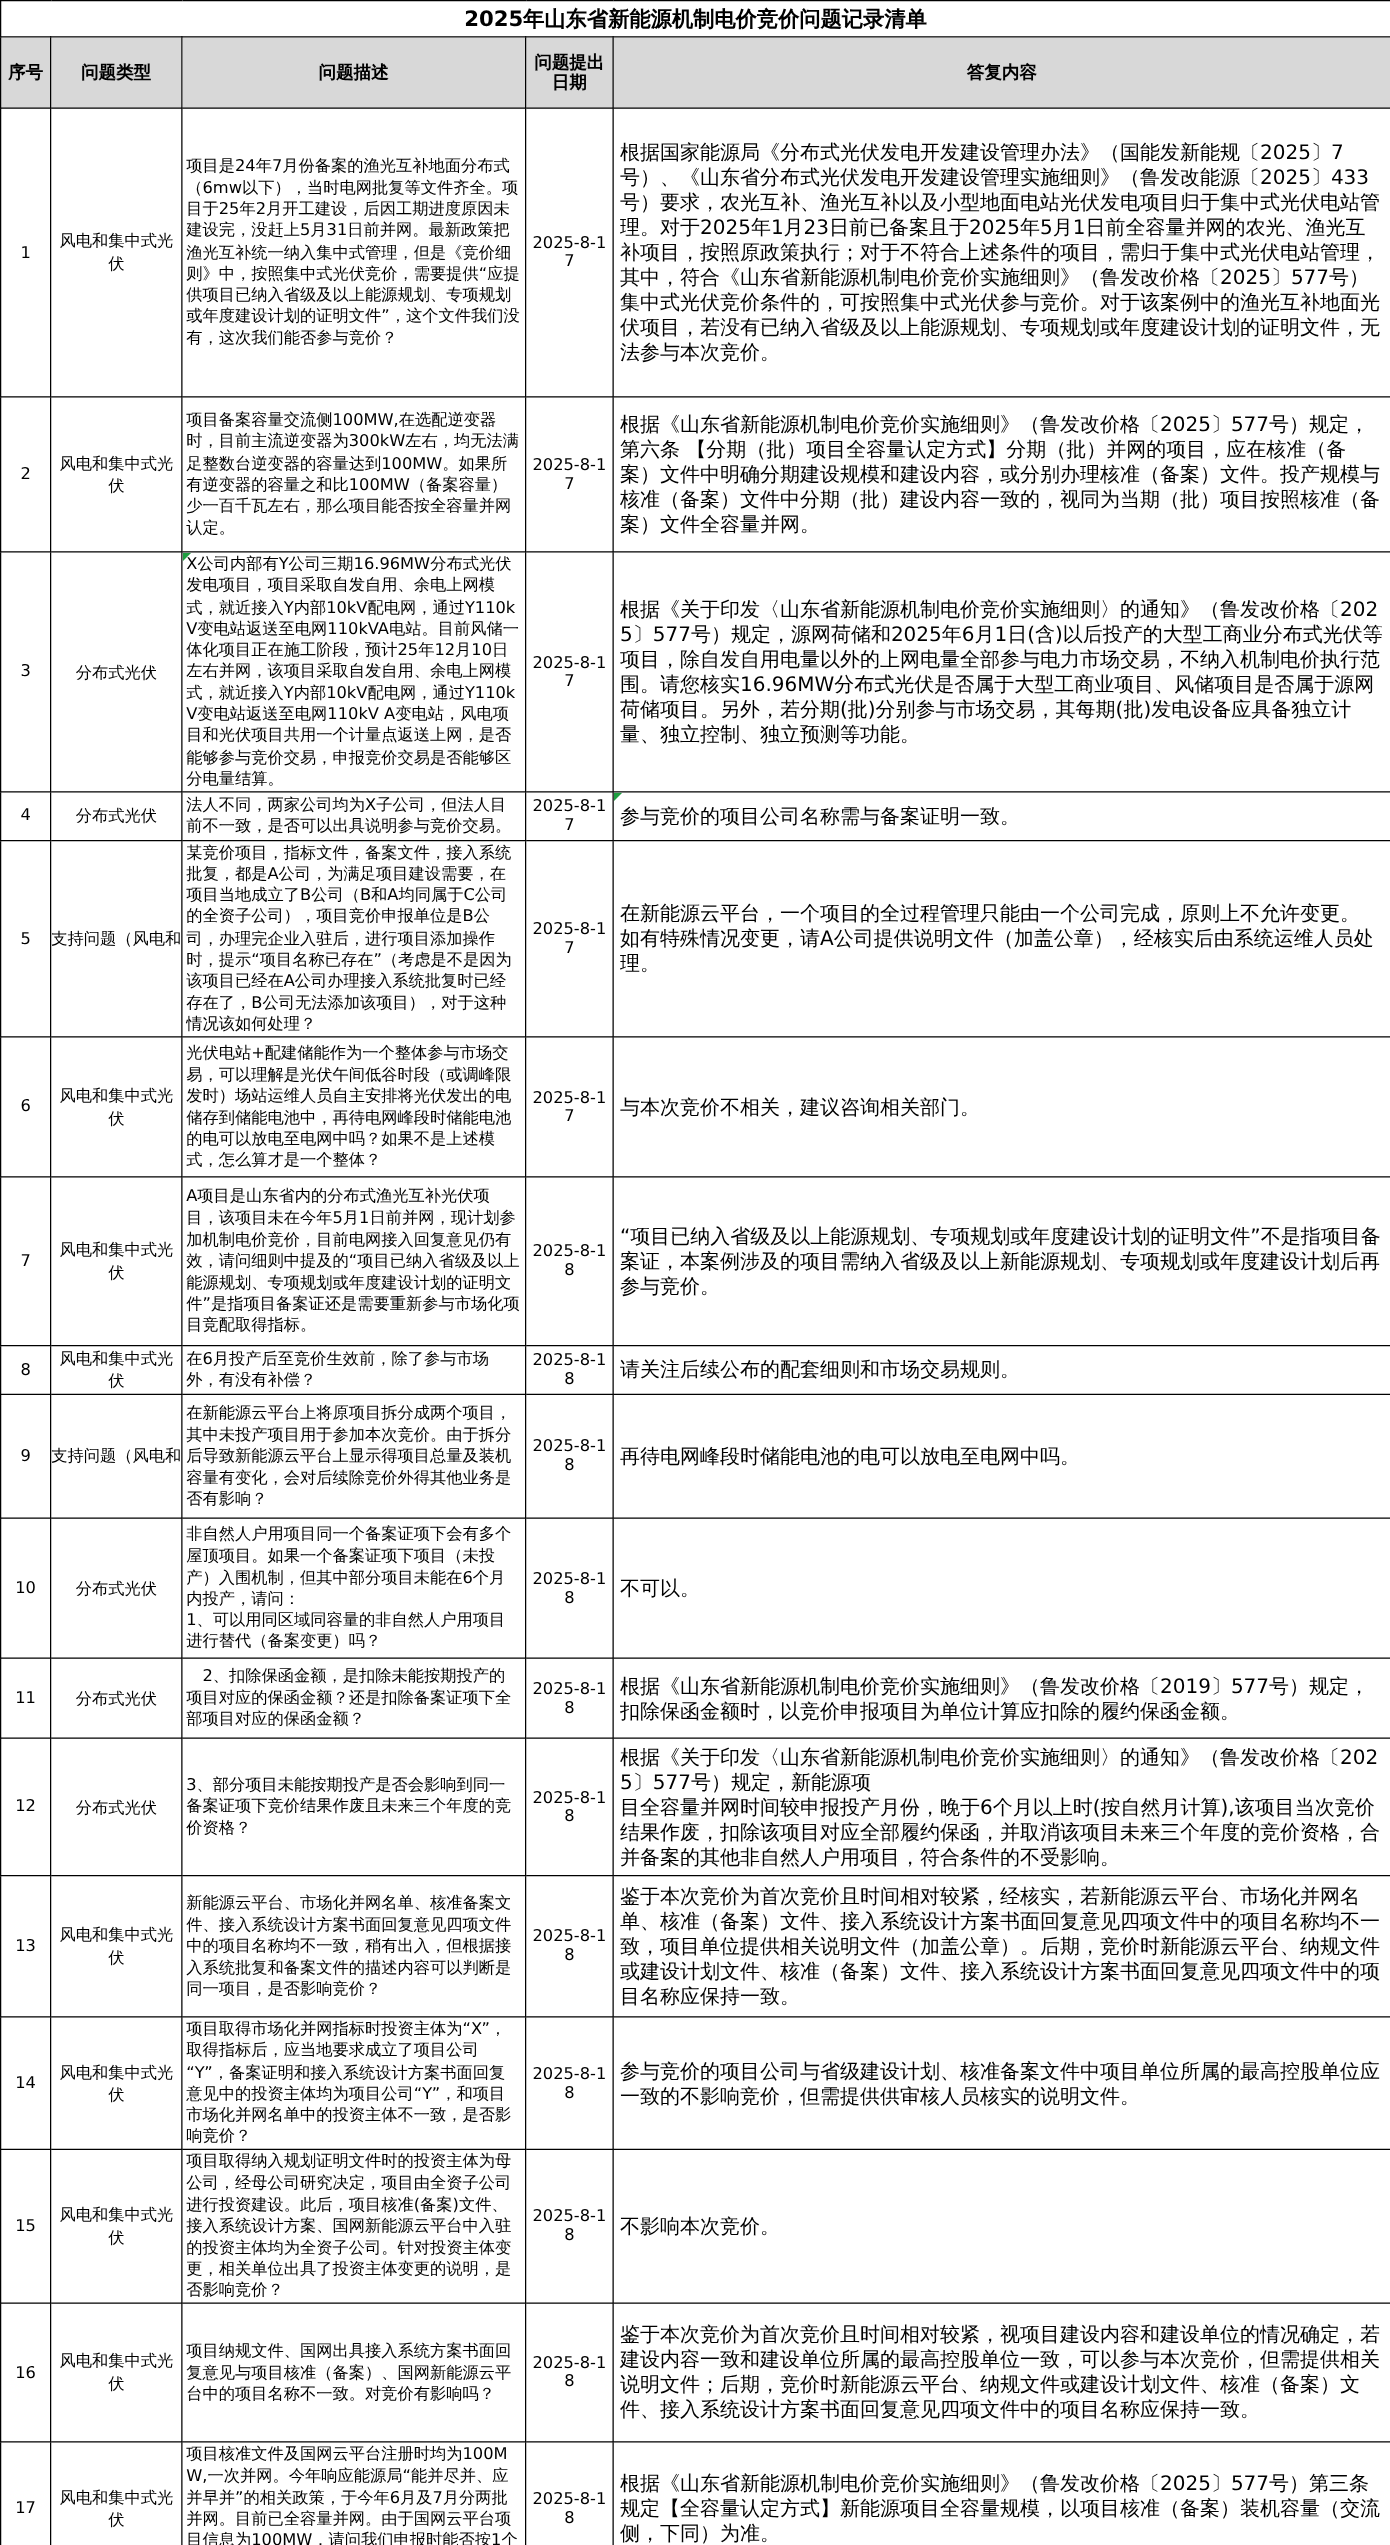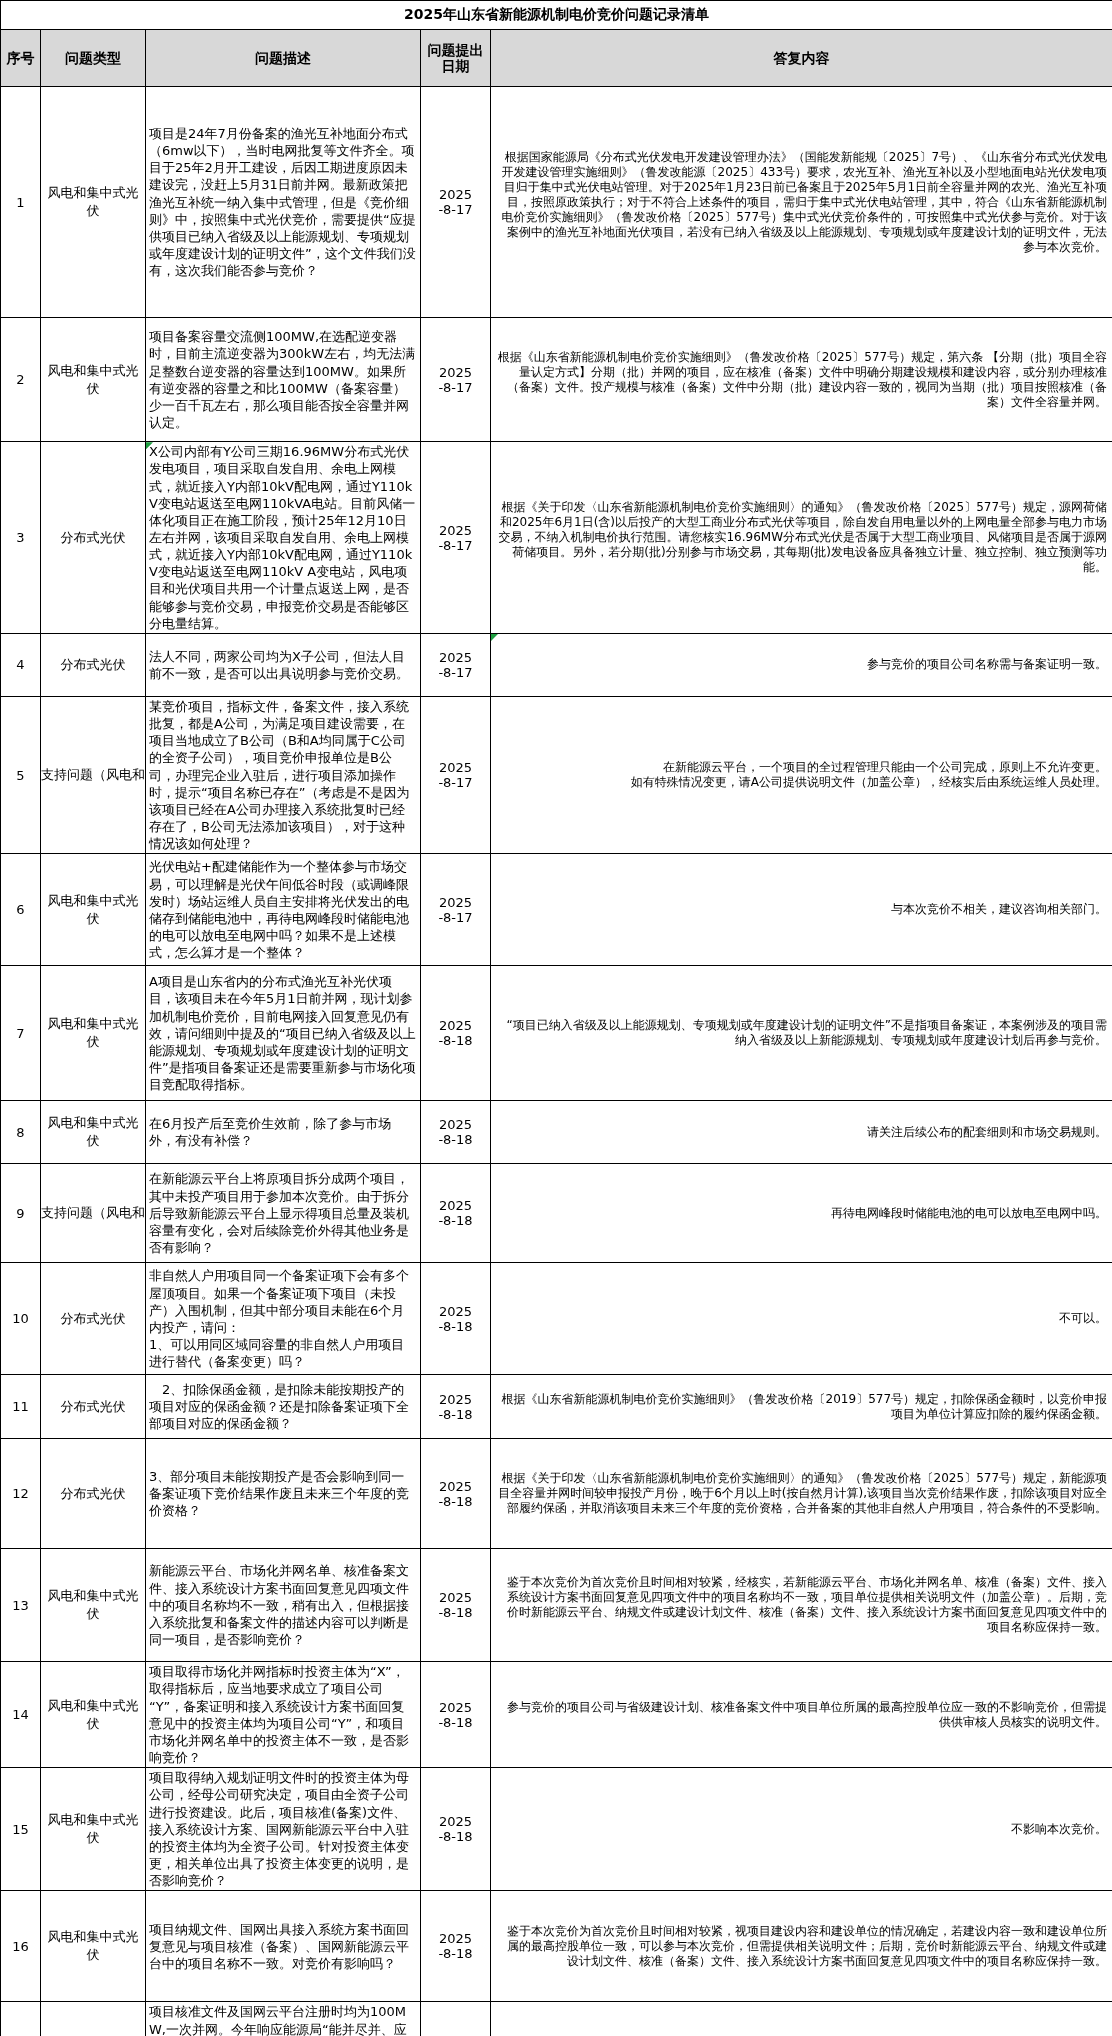--- a/index.html
+++ b/index.html
@@ -1,31 +1,31 @@
 <!DOCTYPE html>
 <html lang="zh"><head>
 <meta charset="utf-8">
 <style>
   html,body{margin:0;padding:0;background:#ffffff;color:#000;
     font-family:"DejaVu Sans","Liberation Sans",sans-serif;}
   .sheet{width:1112px;}
   table{border-collapse:collapse;table-layout:fixed;width:1112px;background:#fff;}
   th,td{border:1px solid #000;vertical-align:middle;overflow:hidden;
     word-break:break-all;}
-  .title-row th{height:28px;font-size:14px;font-weight:bold;text-align:center;
+  .title-row th{height:28px;font-size:17px;font-weight:bold;text-align:center;
     background:#fff;padding:0 2px;}
   .header-row th{height:29px;background:#d8d8d8;font-size:14px;font-weight:bold;
     text-align:center;line-height:1.15;padding:12px 1px;}
   .c-no{text-align:center;font-size:13px;padding:0;}
   .c-type{text-align:center;font-size:13px;padding:0 1px;margin-left:36px;}
   .c-type.clip{white-space:nowrap;text-align:left;padding:0;}
   .c-desc{font-size:13px;line-height:1.32;padding:1px 3px;text-align:left;
     white-space:pre-wrap;position:relative;margin-left:44px;}
-  .c-date{text-align:center;font-size:13px;padding:16px;}
-  .c-ans{font-size:12px;line-height:1.25;padding:2px 5px;text-align:right;
+  .c-date{text-align:center;font-size:13px;padding:4px;}
+  .c-ans{font-size:16px;line-height:1.25;padding:2px 5px;text-align:left;
     white-space:pre-wrap;position:relative;}
   .corner{position:absolute;top:0;left:0;width:7px;height:7px;background:#1e9e40;
     clip-path:polygon(0 0,100% 0,0 100%);}
 </style>
 </head>
 <body>
 
 <div class="sheet">
   <table>
     <colgroup>

